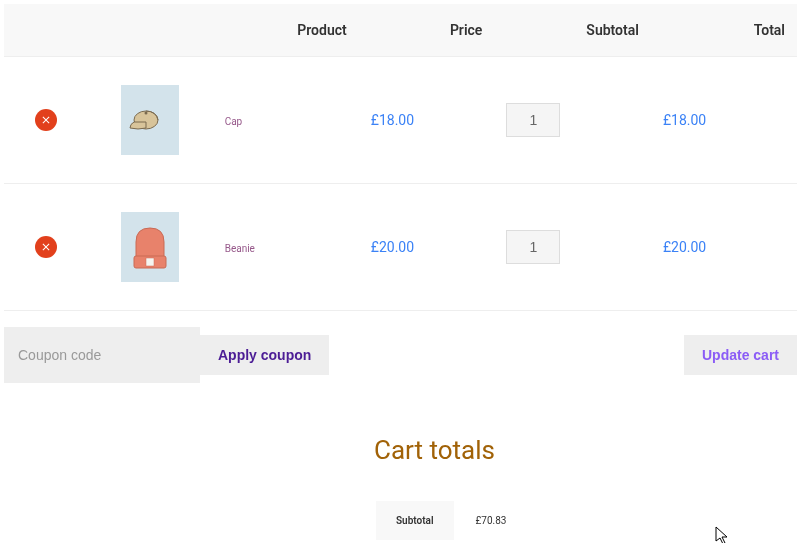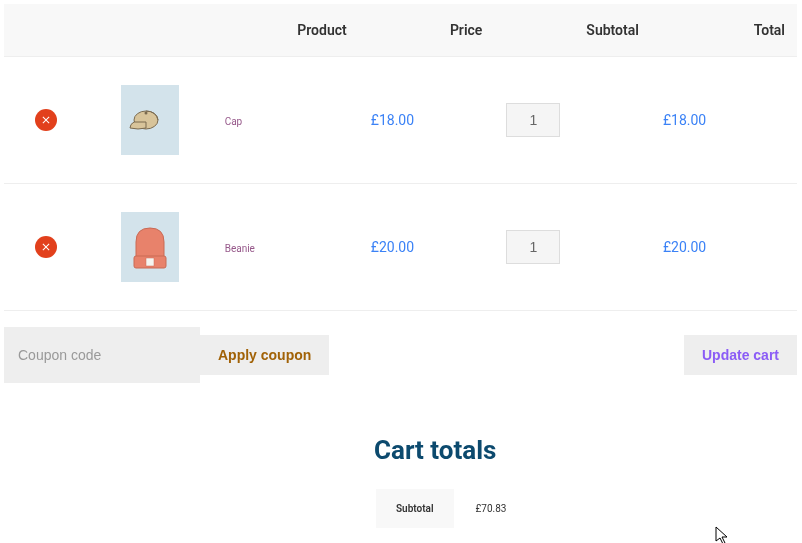--- a/index.html
+++ b/index.html
@@ -18,24 +18,24 @@
     .remove-btn { width: 22px; height: 22px; border-radius: 50%; background: #e2401c; display: inline-flex; align-items: center; justify-content: center; cursor: pointer; border: none; }
     .remove-btn svg { width: 12px; height: 12px; fill: #fff; }
     .thumb { width: 58px; height: 70px; background: #d3e3eb; display: inline-flex; align-items: center; justify-content: center; }
     .product-link { color: #96588a; text-decoration: none; font-size: 10px; }
     .price-text, .total-text { color: #3b82f6; }
     .qty-input { width: 54px; height: 34px; border: 1px solid #ddd; background: #f5f5f5; text-align: center; font-size: 14px; color: #666; }
     .actions-row td { padding: 16px 0; border-top: none; }
     .actions-wrap { display: flex; align-items: center; gap: 0; }
     .coupon-input { width: 196px; height: 56px; border: none; background: #eeeeee; padding: 0 14px; font-size: 14px; color: #999; outline: none; }
     .coupon-input::placeholder { color: #999; }
-    .btn { height: 40px; border: none; background: #eeeeee; font-weight: 600; font-size: 14px; color: #a16207; padding: 0 18px; cursor: pointer; }
+    .btn { height: 40px; border: none; background: #eeeeee; font-weight: 600; font-size: 14px; color: #4c1d95; padding: 0 18px; cursor: pointer; }
     .btn.update { margin-left: auto; color: #8b5cf6; cursor: default; }
     .totals-wrap { width: 793px; margin: 36px 4px 0; }
-    .totals-title { font-size: 26px; font-weight: 700; color: #0c4a6e; margin-left: 370px; margin-bottom: 22px; }
+    .totals-title { font-size: 26px; font-weight: 400; color: #a16207; margin-left: 370px; margin-bottom: 34px; }
     .totals-table { margin-left: 370px; }
     .totals-table td { padding: 14px 20px; font-size: 10px; }
     .totals-label { background: #f8f8f8; font-weight: 600; color: #333; }
     .cursor { position: absolute; left: 715px; top: 526px; pointer-events: none; }
   </style>
 </head>
 <body>
 
 <table class="cart-table">
   <thead>

